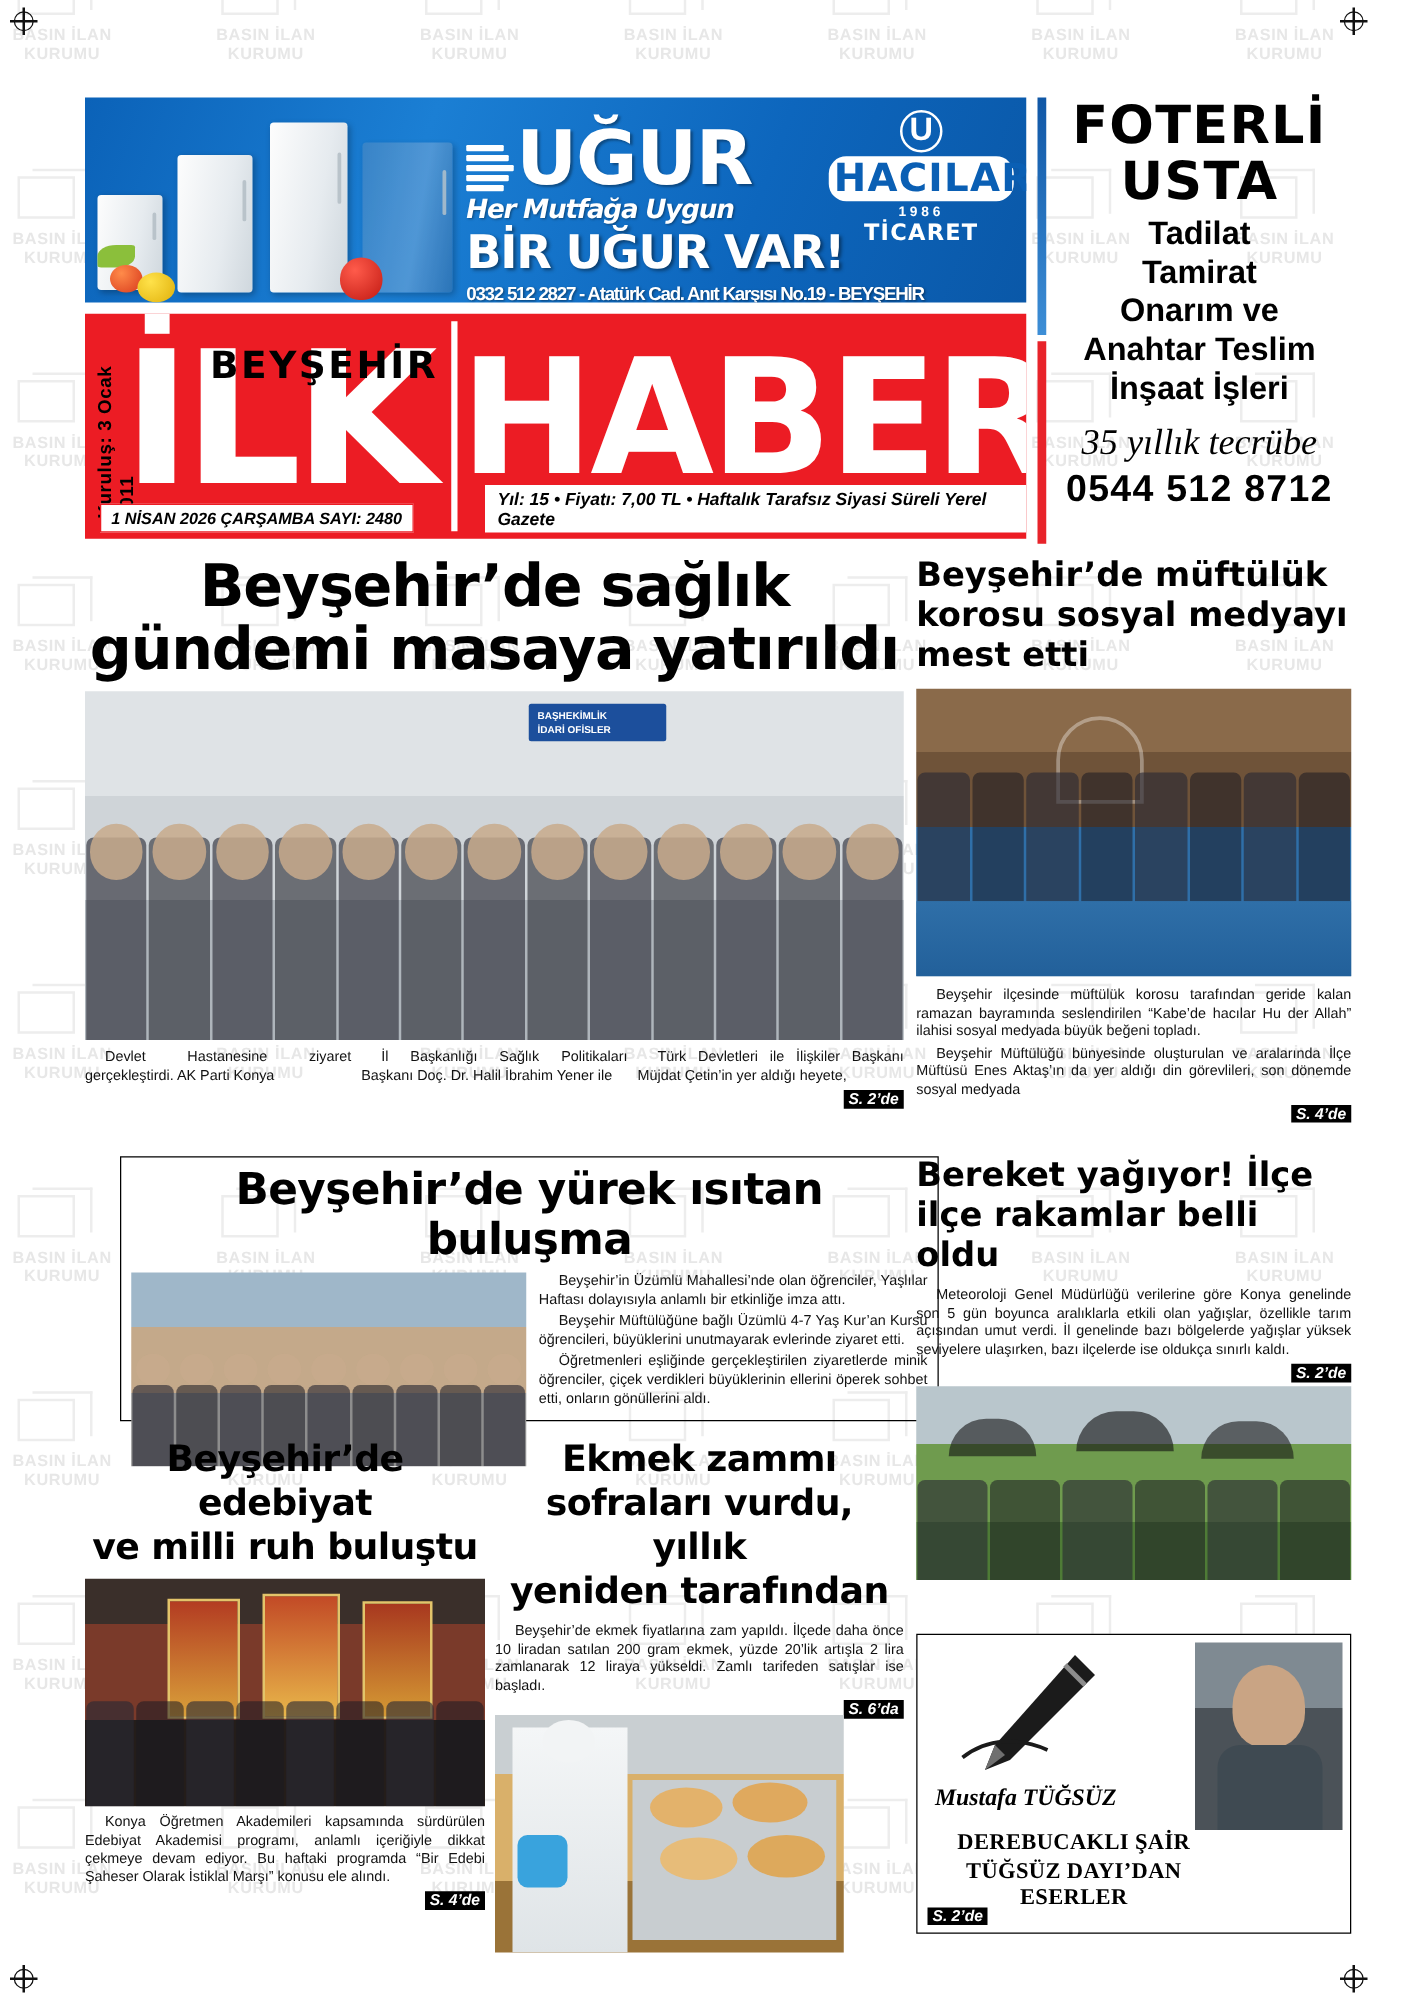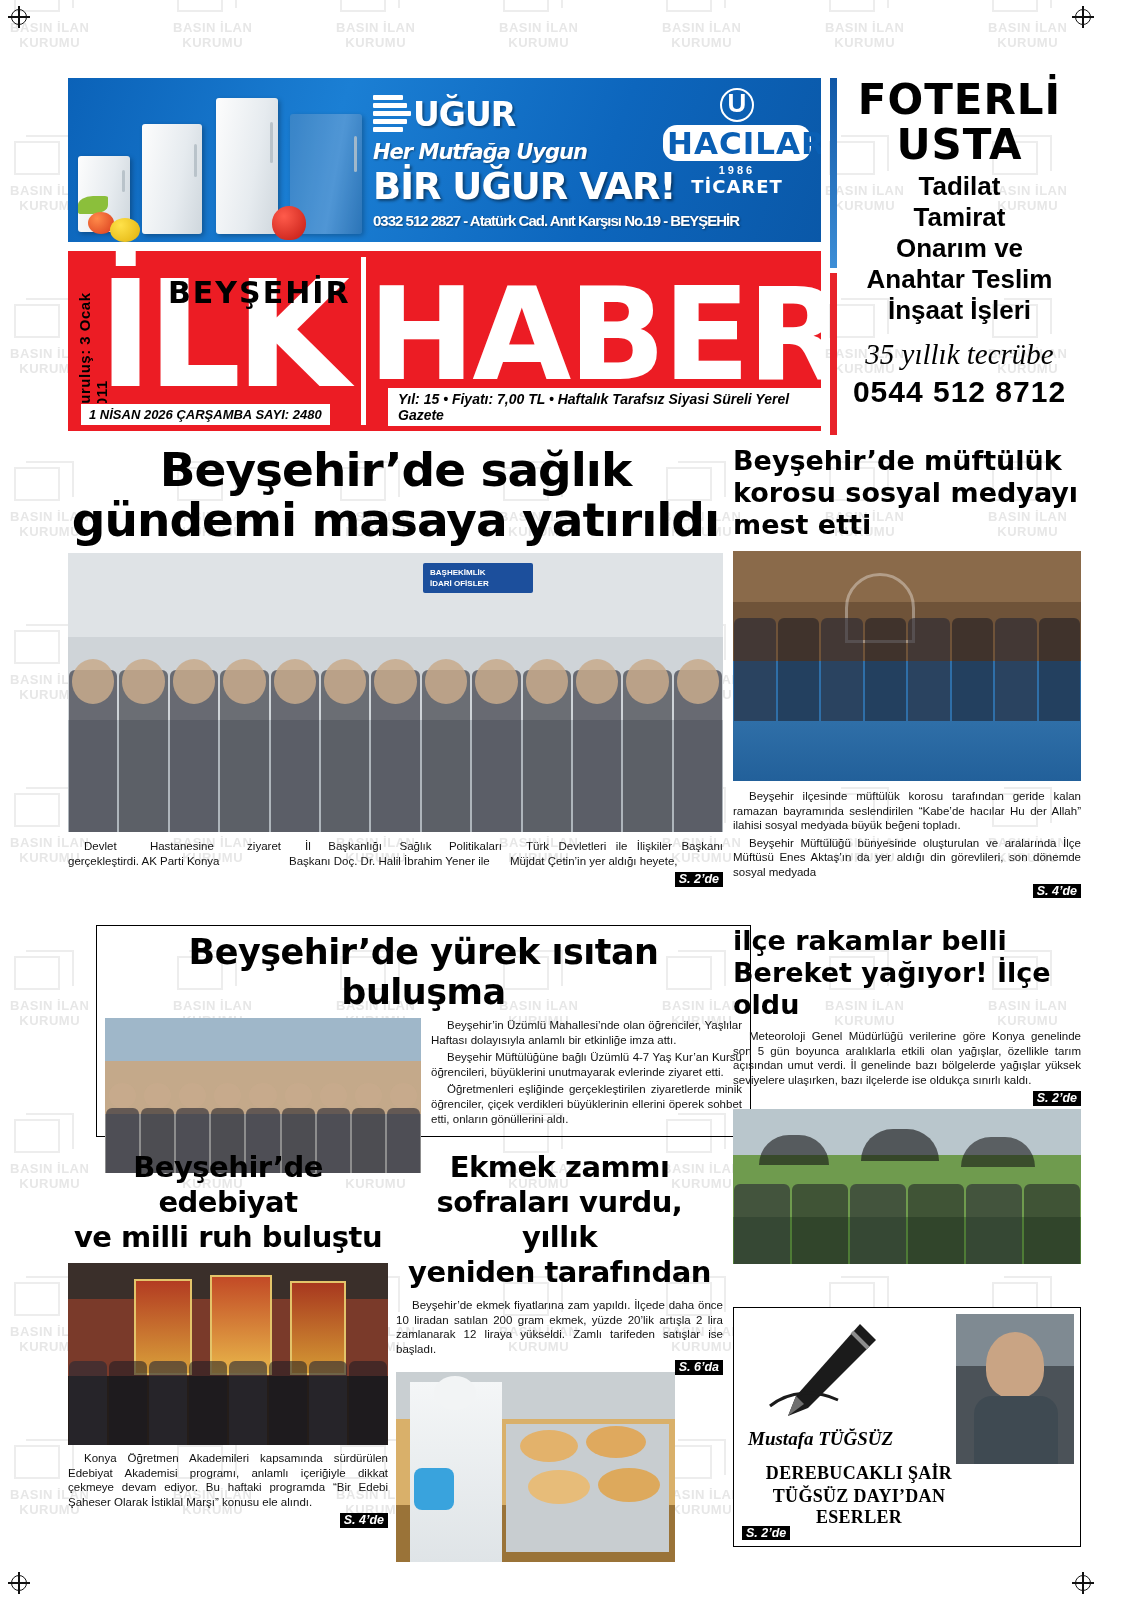--- a/index.html
+++ b/index.html
@@ -93,21 +93,21 @@
   .veg { position: absolute; border-radius: 50%; }
   .v-pep1 { left: 12px; top: 126px; width: 26px; height: 22px; background: radial-gradient(circle at 35% 30%, #ff8b4a, #d8381b); }
   .v-pep2 { left: 34px; top: 132px; width: 30px; height: 24px; background: radial-gradient(circle at 35% 30%, #ffe24a, #e0b00a); }
   .v-straw{ left: 196px;top: 120px; width: 34px; height: 34px; background: radial-gradient(circle at 35% 30%, #ff5b4b, #c21a13); border-radius: 50% 50% 46% 46%; }
   .v-leaf { left: 2px;  top: 110px; width: 30px; height: 18px; background: #8bbf3b; border-radius: 50% 10% 50% 10%; }
 
   .ug-logo {
     position: absolute; left: 305px; top: 14px;
     color: #fff; font-weight: bold; letter-spacing: -1px;
   }
-  .ug-word { font-size: 33px; line-height: 46px; font-family: "DejaVu Sans", sans-serif; text-shadow: 2px 2px 2px rgba(0,0,0,.35); }
+  .ug-word { font-size: 60px; line-height: 46px; font-family: "DejaVu Sans", sans-serif; text-shadow: 2px 2px 2px rgba(0,0,0,.35); margin-top: 12px; }
   .ug-bars { display: inline-block; vertical-align: -6px; margin-right: 2px; }
   .ug-bars span { display: block; background: #fff; height: 5px; margin-bottom: 3px; border-radius: 1px; }
   .ug-slogan { font-style: italic; font-size: 21px; margin-top: 2px; text-shadow: 1px 1px 2px rgba(0,0,0,.4); font-family: "DejaVu Sans", sans-serif; }
   .ug-big { font-size: 37px; line-height: 42px; margin-top: 2px; text-shadow: 2px 2px 3px rgba(0,0,0,.45); font-family: "DejaVu Sans", sans-serif; }
   .ug-addr { font-size: 15px; font-weight: bold; margin-top: 4px; text-shadow: 1px 1px 2px rgba(0,0,0,.45); }
 
   .hacilar {
     position: absolute; right: 10px; top: 10px;
     width: 148px; text-align: center; color: #fff;
   }
@@ -589,22 +589,22 @@
         </div>
         <div class="btext" style="flex:1;">
           <p>Beyşehir’in Üzümlü Mahallesi’nde olan öğrenciler, Yaşlılar Haftası dolayısıyla anlamlı bir etkinliğe imza attı.</p>
           <p>Beyşehir Müftülüğüne bağlı Üzümlü 4-7 Yaş Kur’an Kursu öğrencileri, büyüklerini unutmayarak evlerinde ziyaret etti.</p>
           <p>Öğretmenleri eşliğinde gerçekleştirilen ziyaretlerde minik öğrenciler, çiçek verdikleri büyüklerinin ellerini öperek sohbet etti, onların gönüllerini aldı.</p>
         </div>
       </div>
     </div>
 
     <div style="position:absolute;left:733px;top:925px;width:348px;">
+      <div class="rtitle">Bereket yağıyor! İlçe</div>
       <div class="rtitle">ilçe rakamlar belli</div>
-      <div class="rtitle">Bereket yağıyor! İlçe</div>
       <div class="rtitle">oldu</div>
       <div class="btext" style="margin-top:8px;">
         <p>Meteoroloji Genel Müdürlüğü verilerine göre Konya genelinde son 5 gün boyunca aralıklarla etkili olan yağışlar, özellikle tarım açısından umut verdi. İl genelinde bazı bölgelerde yağışlar yüksek seviyelere ulaşırken, bazı ilçelerde ise oldukça sınırlı kaldı.</p>
         <span class="jumpbadge">S. 2’de</span>
       </div>
       <div class="photo ph-field" style="height:155px;margin-top:22px;">
         <div style="position:absolute;left:26px;top:26px;width:70px;height:30px;background:rgba(20,20,20,.6);border-radius:40px 40px 0 0;"></div>
         <div style="position:absolute;left:128px;top:20px;width:78px;height:32px;background:rgba(20,20,20,.62);border-radius:44px 44px 0 0;"></div>
         <div style="position:absolute;left:228px;top:28px;width:74px;height:30px;background:rgba(20,20,20,.58);border-radius:42px 42px 0 0;"></div>
         <div class="figrow" style="height:52%;">

